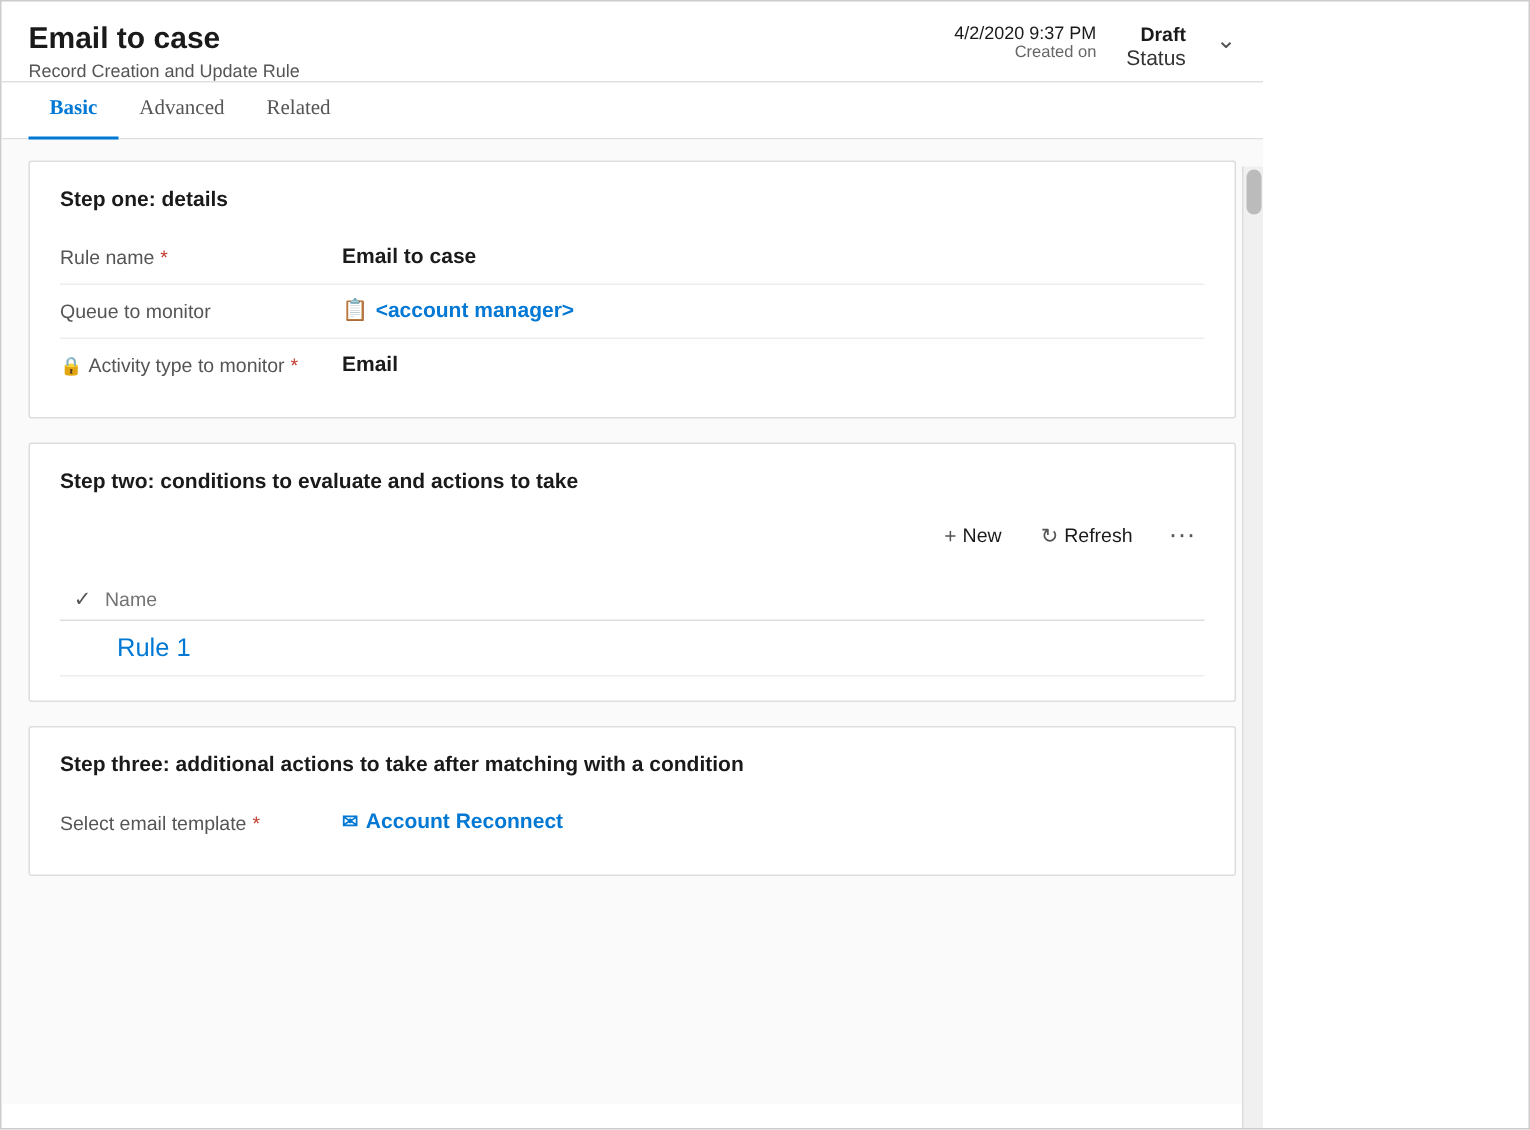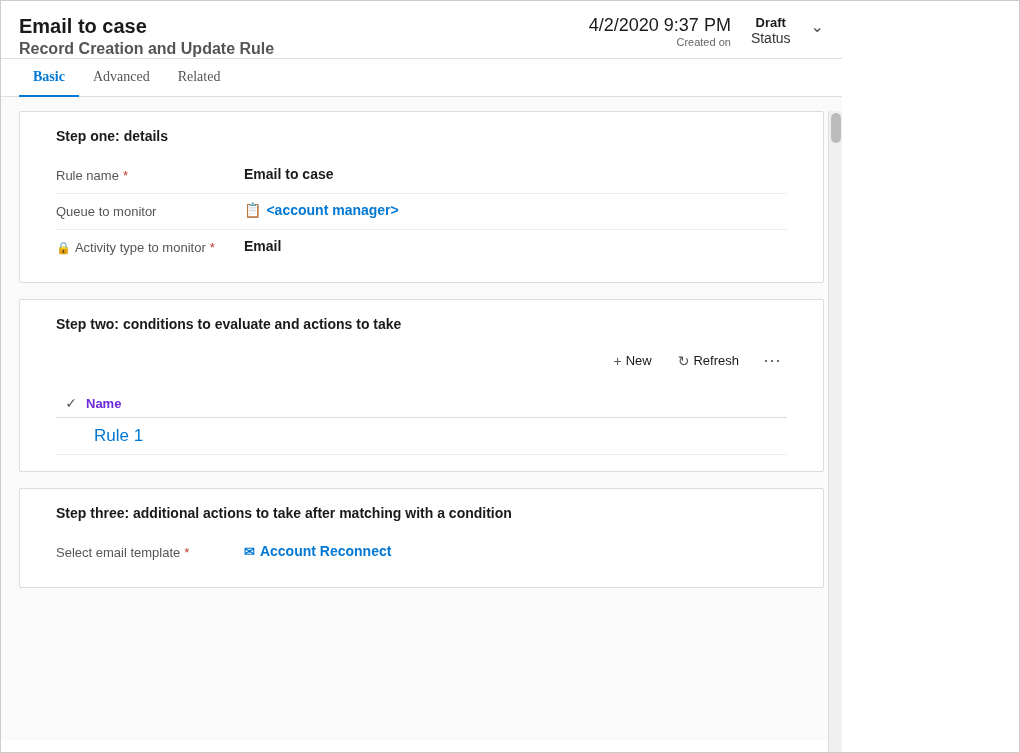--- a/index.html
+++ b/index.html
@@ -22,38 +22,37 @@
       border-bottom: 1px solid #e0e0e0;
     }
 
     .header-left .title {
       font-size: 20px;
       font-weight: 700;
       color: #1a1a1a;
     }
 
     .header-left .subtitle {
-      font-size: 16px;
+      font-size: 12px;
       color: #555;
       margin-top: 2px;
-      font-weight: bold;
     }
 
     .header-right {
       display: flex;
       align-items: flex-start;
       gap: 20px;
     }
 
     .header-meta {
       text-align: right;
     }
 
     .header-meta .date {
-      font-size: 18px;
+      font-size: 12px;
       color: #1a1a1a;
       font-weight: 500;
     }
 
     .header-meta .created-label {
       font-size: 11px;
       color: #666;
     }
 
     .header-status {
@@ -64,21 +63,21 @@
 
     .header-status .status-value {
       font-size: 13px;
       font-weight: 600;
       color: #1a1a1a;
     }
 
     .status-col {
       display: flex;
       flex-direction: column;
-      align-items: center;
+      align-items: flex-end;
     }
 
     .chevron-down {
       font-size: 16px;
       color: #555;
       cursor: pointer;
       margin-top: 2px;
     }
 
     .tabs {
@@ -110,21 +109,21 @@
       overflow-y: auto;
       height: calc(753px - 110px);
       background: #fafafa;
     }
 
     .step-card {
       background: #fff;
       border: 1px solid #ddd;
       border-radius: 2px;
       margin-bottom: 16px;
-      padding: 16px 36px;
+      padding: 16px 20px;
     }
 
     .step-title {
       font-size: 14px;
       font-weight: 600;
       color: #1a1a1a;
       margin-bottom: 14px;
     }
 
     .field-row {
@@ -232,22 +231,22 @@
     .table-check {
       width: 30px;
       display: flex;
       align-items: center;
       justify-content: center;
       color: #555;
     }
 
     .table-col-name {
       font-size: 13px;
-      font-weight: 700;
-      color: #6d28d9;
+      font-weight: 400;
+      color: #737373;
       flex: 1;
     }
 
     .table-data-row {
       display: flex;
       align-items: center;
       padding: 8px 0;
       border-bottom: 1px solid #ededed;
       cursor: pointer;
     }

